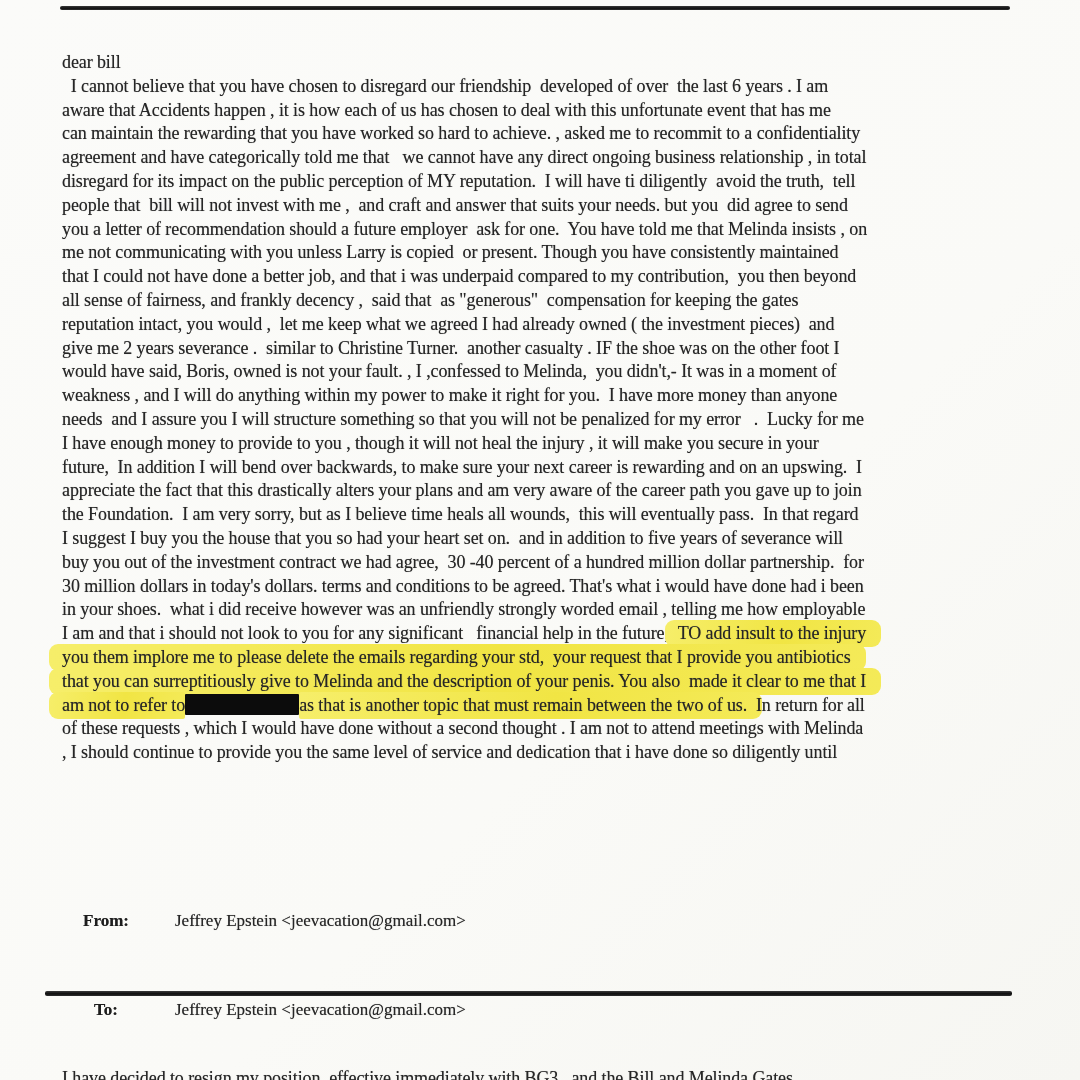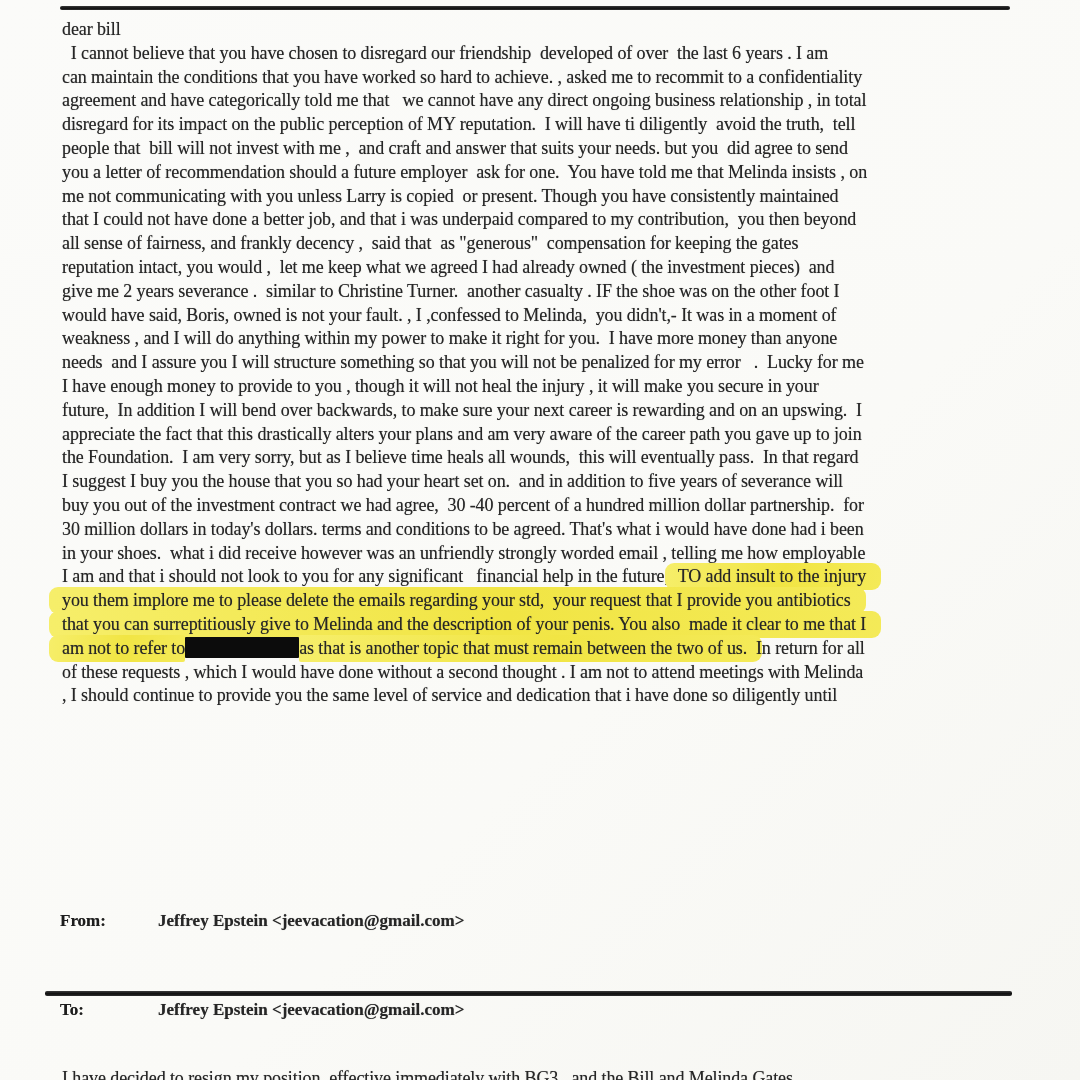--- a/index.html
+++ b/index.html
@@ -16,21 +16,21 @@
   .rule{position:absolute;border-radius:2px;}
   .top-rule{
     top:6px;left:60px;width:950px;height:4px;
     background:linear-gradient(#3a3a3a,#101010 55%,#2e2e2e);
   }
   .bottom-rule{
     top:991px;left:45px;width:967px;height:5px;
     background:linear-gradient(#3a3a3a,#0e0e0e 55%,#2e2e2e);
   }
   .letter{
-    position:absolute;top:18px;left:62px;width:965px;
+    position:absolute;top:51px;left:62px;width:965px;
     font-size:18px;line-height:23.8px;letter-spacing:-0.1px;
   }
   .line{white-space:pre;}
   .line span{text-shadow:0 0 0.7px rgba(40,40,40,0.55);}
   .hl{
     background:linear-gradient(100deg,#f6ee6a,#f1e544 55%,#f4ea58);
     padding-top:3px;padding-bottom:4px;
     border-radius:2px;
   }
   .capL{padding-left:13px;margin-left:-13px;border-top-left-radius:9px;border-bottom-left-radius:9px;}
@@ -39,42 +39,43 @@
     display:inline-block;width:114px;height:21px;
     background:#0c0c0c;border-radius:1px;
     vertical-align:-4px;
   }
   .headers{
     position:absolute;top:847px;left:60px;
     font-size:17px;line-height:29.5px;white-space:pre;
   }
   .hrow{display:flex;}
   .hlabel{
-    display:inline-block;width:92px;text-align:left;
+    display:inline-block;width:92px;text-align:center;
     font-weight:bold;color:#1d1d1d;
     text-shadow:0 0 0.6px rgba(20,20,20,0.6);
   }
-  .hvalue{margin-left:6px;text-shadow:0 0 0.7px rgba(40,40,40,0.55);font-weight:bold;}
+  .hvalue{margin-left:23px;text-shadow:0 0 0.7px rgba(40,40,40,0.55);}
   .footer{
     position:absolute;top:1018px;left:62px;width:965px;
     font-size:18px;line-height:24px;letter-spacing:-0.1px;white-space:pre;
   }
   .fline{text-shadow:0 0 0.7px rgba(40,40,40,0.55);}
 </style>
 </head>
 <body>
 
 <div class="page">
 
   <div class="rule top-rule"></div>
 
   <div class="letter">
       <div class="line"><span class="pl">dear bill</span></div>
       <div class="line"><span class="pl">  I cannot believe that you have chosen to disregard our friendship  developed of over  the last 6 years . I am</span></div>
-      <div class="line"><span class="pl">can maintain the conditions that you have worked so hard to achieve. , asked me to recommit to a confidentiality</span></div>
+      <div class="line"><span class="pl">aware that Accidents happen , it is how each of us has chosen to deal with this unfortunate event that has me</span></div>
+      <div class="line"><span class="pl">can maintain the rewarding that you have worked so hard to achieve. , asked me to recommit to a confidentiality</span></div>
       <div class="line"><span class="pl">agreement and have categorically told me that   we cannot have any direct ongoing business relationship , in total</span></div>
       <div class="line"><span class="pl">disregard for its impact on the public perception of MY reputation.  I will have ti diligently  avoid the truth,  tell</span></div>
       <div class="line"><span class="pl">people that  bill will not invest with me ,  and craft and answer that suits your needs. but you  did agree to send</span></div>
       <div class="line"><span class="pl">you a letter of recommendation should a future employer  ask for one.  You have told me that Melinda insists , on</span></div>
       <div class="line"><span class="pl">me not communicating with you unless Larry is copied  or present. Though you have consistently maintained</span></div>
       <div class="line"><span class="pl">that I could not have done a better job, and that i was underpaid compared to my contribution,  you then beyond</span></div>
       <div class="line"><span class="pl">all sense of fairness, and frankly decency ,  said that  as "generous"  compensation for keeping the gates</span></div>
       <div class="line"><span class="pl">reputation intact, you would ,  let me keep what we agreed I had already owned ( the investment pieces)  and</span></div>
       <div class="line"><span class="pl">give me 2 years severance .  similar to Christine Turner.  another casualty . IF the shoe was on the other foot I</span></div>
       <div class="line"><span class="pl">would have said, Boris, owned is not your fault. , I ,confessed to Melinda,  you didn't,- It was in a moment of</span></div>

